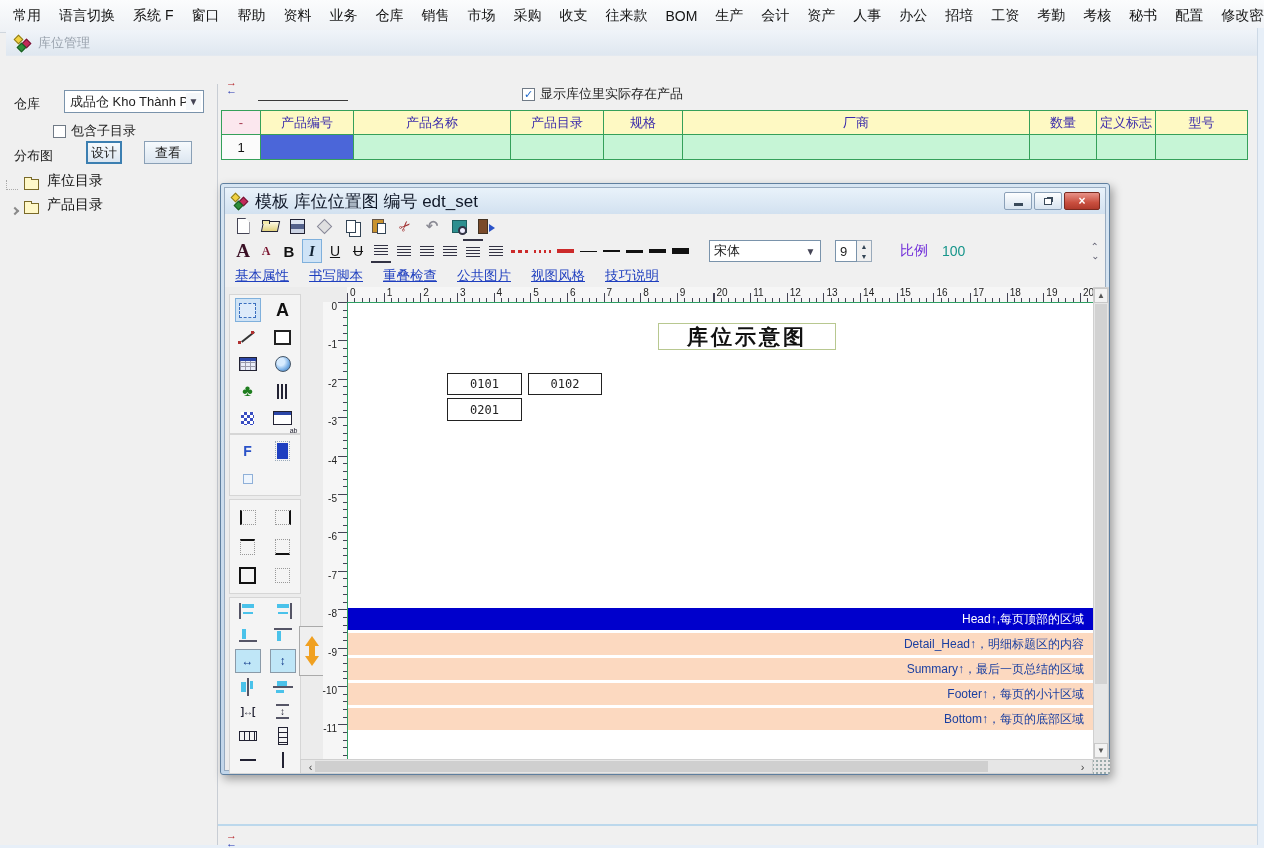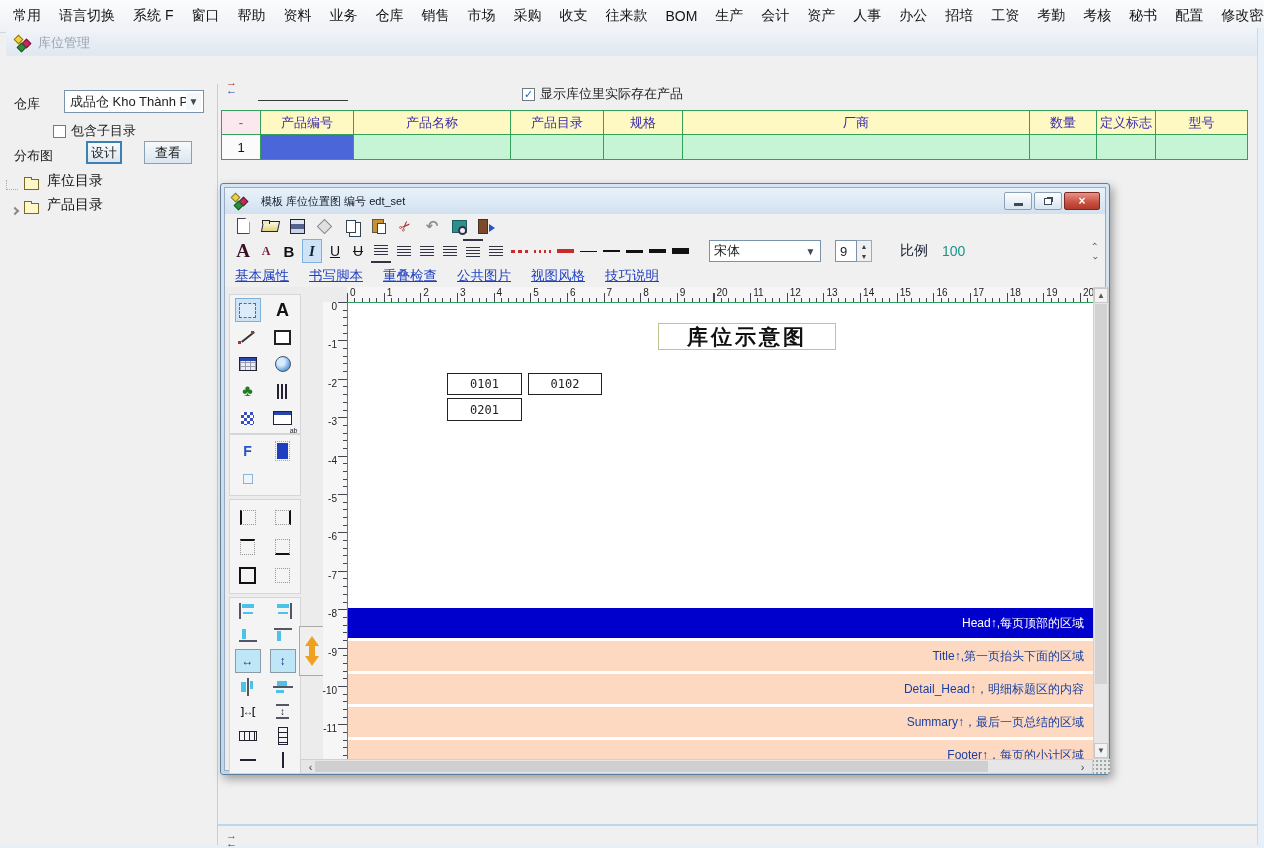--- a/index.html
+++ b/index.html
@@ -65,21 +65,21 @@
 .th-first{background:#fbe7ee;color:#a43a50}
 .td{height:26px;margin-top:-1px;background:#fff}
 .td-index{background:#fbfbfb;color:#111}
 .td-mint{background:#c6f5d6}
 .td-selected{background:#4b66d9}
 
 
 .designer{position:absolute;left:220px;top:183px;width:890px;height:592px;background:linear-gradient(#d7e5f2,#c2d6ea);border:1px solid #5f7f9f;border-radius:3px;box-shadow:3px 4px 10px rgba(0,0,0,.35)}
 .dz{position:absolute;inset:3px;background:#f0f0f0;border:1px solid #98abc0}
 .dz-titlebar{position:absolute;left:0;top:0;right:0;height:26px;background:linear-gradient(#e9f2fa,#d2e1f0);display:flex;align-items:center;padding-left:6px}
-.dz-title{font-size:11px;color:#101828;margin-left:12px}
+.dz-title{font-size:17px;color:#101828;margin-left:6px}
 .win-btns{position:absolute;right:5px;top:4px;display:flex;gap:2px}
 .wbtn{width:28px;height:18px;border:1px solid #8aa0b8;border-radius:2px;background:linear-gradient(#fdfeff,#d8e4f0);display:flex;align-items:center;justify-content:center;cursor:pointer}
 .wbtn .min-glyph{width:9px;height:3px;background:#3a4a5a;margin-top:7px}
 .wbtn .restore-glyph{width:8px;height:7px;border:1px solid #3a4a5a;background:#fff;box-shadow:2px -2px 0 -1px #3a4a5a}
 .wbtn.close{width:36px;background:linear-gradient(#e89288,#c94f3f 60%,#b03a2c);border-color:#7a2a20;color:#fff;font-weight:bold;font-size:12px}
 
 
 .dz-tb1{position:absolute;left:0;top:27px;right:0;height:22px;display:flex;align-items:center;gap:7px;padding-left:8px}
 .tbtn{width:20px;height:19px;position:relative;display:flex;align-items:center;justify-content:center;cursor:pointer}
 .ic-new::before{content:"";width:11px;height:14px;background:#fff;border:1px solid #445;clip-path:polygon(0 0,68% 0,100% 28%,100% 100%,0 100%)}
@@ -117,21 +117,21 @@
 .ic2-b1::before{height:1px;background:#111}
 .ic2-b2::before{height:2px;background:#111}
 .ic2-b3::before{height:3px;background:#111}
 .ic2-b4::before{height:4px;background:#111}
 .ic2-b5::before{height:6px;background:#111}
 .font-select{width:112px;height:22px;background:#fff;border:1px solid #7a93ab;display:flex;align-items:center;padding:0 4px;margin-left:16px;position:relative;cursor:pointer}
 .font-select .wh-caret{background:#fff}
 .size-box{width:22px;height:22px;background:#fff;border:1px solid #7a93ab;margin-left:14px;display:flex;align-items:center;padding-left:4px}
 .spinner{width:15px;height:22px;border:1px solid #9ab;border-left:0;display:flex;flex-direction:column}
 .spinner span{flex:1;display:flex;align-items:center;justify-content:center;font-size:7px;color:#345;cursor:pointer}
-.scale-label{color:#0f172a;font-size:14px;margin-left:28px}
+.scale-label{color:#6d28d9;font-size:14px;margin-left:28px}
 .scale-value{color:#16958a;font-size:14px;margin-left:14px}
 .tb2-chevrons{position:absolute;right:6px;top:0;height:100%;display:flex;flex-direction:column;justify-content:center;color:#667;font-size:10px;line-height:9px;cursor:pointer}
 
 
 .dz-tabs{position:absolute;left:0;top:77px;right:0;height:22px;display:flex;gap:20px;padding-left:10px;align-items:center}
 .dz-tab{color:#1f3fbf;font-size:13.5px;text-decoration:underline;cursor:pointer;white-space:nowrap}
 
 
 .workspace{position:absolute;left:0;top:99px;right:0;bottom:0;background:#ececec}
 .pal-group{position:absolute;left:4px;width:72px;background:#f4f4f4;border:1px solid #d6d6d6;display:grid;grid-template-columns:1fr 1fr;justify-items:center;align-content:space-evenly}
@@ -182,21 +182,21 @@
 
 
 .h-ruler{position:absolute;left:122px;top:0;width:746px;height:15px;background-color:#f6f6f6;background-image:repeating-linear-gradient(to right,#445 0 1px,transparent 1px 7.33px),repeating-linear-gradient(to right,#445 0 1px,transparent 1px 36.65px);background-size:100% 4px,100% 9px;background-position:left bottom,left bottom;background-repeat:no-repeat}
 .hr-num{position:absolute;top:0;font-size:10px;color:#222}
 .v-ruler{position:absolute;left:98px;top:15px;width:24px;height:457px;background-color:#f6f6f6;background-image:repeating-linear-gradient(to bottom,#445 0 1px,transparent 1px 7.68px),repeating-linear-gradient(to bottom,#445 0 1px,transparent 1px 38.4px);background-size:4px 100%,9px 100%;background-position:right top,right top;background-repeat:no-repeat}
 .vr-num{position:absolute;right:10px;font-size:10px;color:#222}
 .canvas{position:absolute;left:122px;top:15px;width:746px;height:457px;background:#fff;border-left:1px solid #2e9e62;border-top:1px solid #2e9e62;overflow:hidden}
 .page-title-box{position:absolute;left:310px;top:20px;width:178px;height:27px;border:1px solid #b8c890;display:flex;align-items:center;justify-content:center;font-family:"DejaVu Serif","Liberation Serif",serif;font-size:21px;font-weight:bold;letter-spacing:3px;color:#111;cursor:move}
 .loc-box{position:absolute;border:1px solid #222;background:#fff;display:flex;align-items:center;justify-content:center;font-size:12px;font-family:"DejaVu Sans Mono",monospace;cursor:move}
 .bands{position:absolute;left:0;top:305px;width:746px}
-.band{height:30px;margin-bottom:3px;display:flex;align-items:center;justify-content:flex-end;padding-right:10px;font-size:12px;cursor:pointer}
+.band{height:22px;margin-bottom:3px;display:flex;align-items:center;justify-content:flex-end;padding-right:10px;font-size:12px;cursor:pointer}
 .band.is-head{background:#0000cc;color:#fff}
 .band.is-section{background:#fcd9c0;color:#1a3fa0}
 .arrow-panel{position:absolute;left:74px;top:339px;width:26px;height:50px;background:#efefef;border:1px solid #aaa;display:flex;flex-direction:column;align-items:center;justify-content:space-evenly}
 .oarrow{width:0;height:0;border-left:7px solid transparent;border-right:7px solid transparent;position:relative;cursor:pointer}
 .oarrow.up{border-bottom:10px solid #f0a020}
 .oarrow.up::after{content:"";position:absolute;left:-3px;top:10px;width:6px;height:5px;background:#f0a020}
 .oarrow.down{border-top:10px solid #f0a020}
 .oarrow.down::after{content:"";position:absolute;left:-3px;bottom:10px;width:6px;height:5px;background:#f0a020}
 
 
@@ -503,21 +503,20 @@
         <div class="canvas">
           <div class="page-title-box">库位示意图</div>
           <div id="locs">
               <div class="loc-box" style="left: 99px; top: 70px; width: 75px; height: 22px;">0101</div>
               <div class="loc-box" style="left: 180px; top: 70px; width: 74px; height: 22px;">0102</div>
               <div class="loc-box" style="left: 99px; top: 95px; width: 75px; height: 23px;">0201</div>
             </div>
           <div class="bands" id="bands">
 
           <div class="band is-head">Head↑,每页顶部的区域</div>
-              <div class="band is-section">Title↑,第一页抬头下面的区域</div>
               <div class="band is-section">Detail_Head↑，明细标题区的内容</div>
               <div class="band is-section">Summary↑，最后一页总结的区域</div>
               <div class="band is-section">Footer↑，每页的小计区域</div>
               <div class="band is-section">Bottom↑，每页的底部区域</div>
             </div>
         </div>
 
         <div class="v-scroll">
           <span class="sb-btn up">▲</span>
           <div class="v-thumb"></div>

